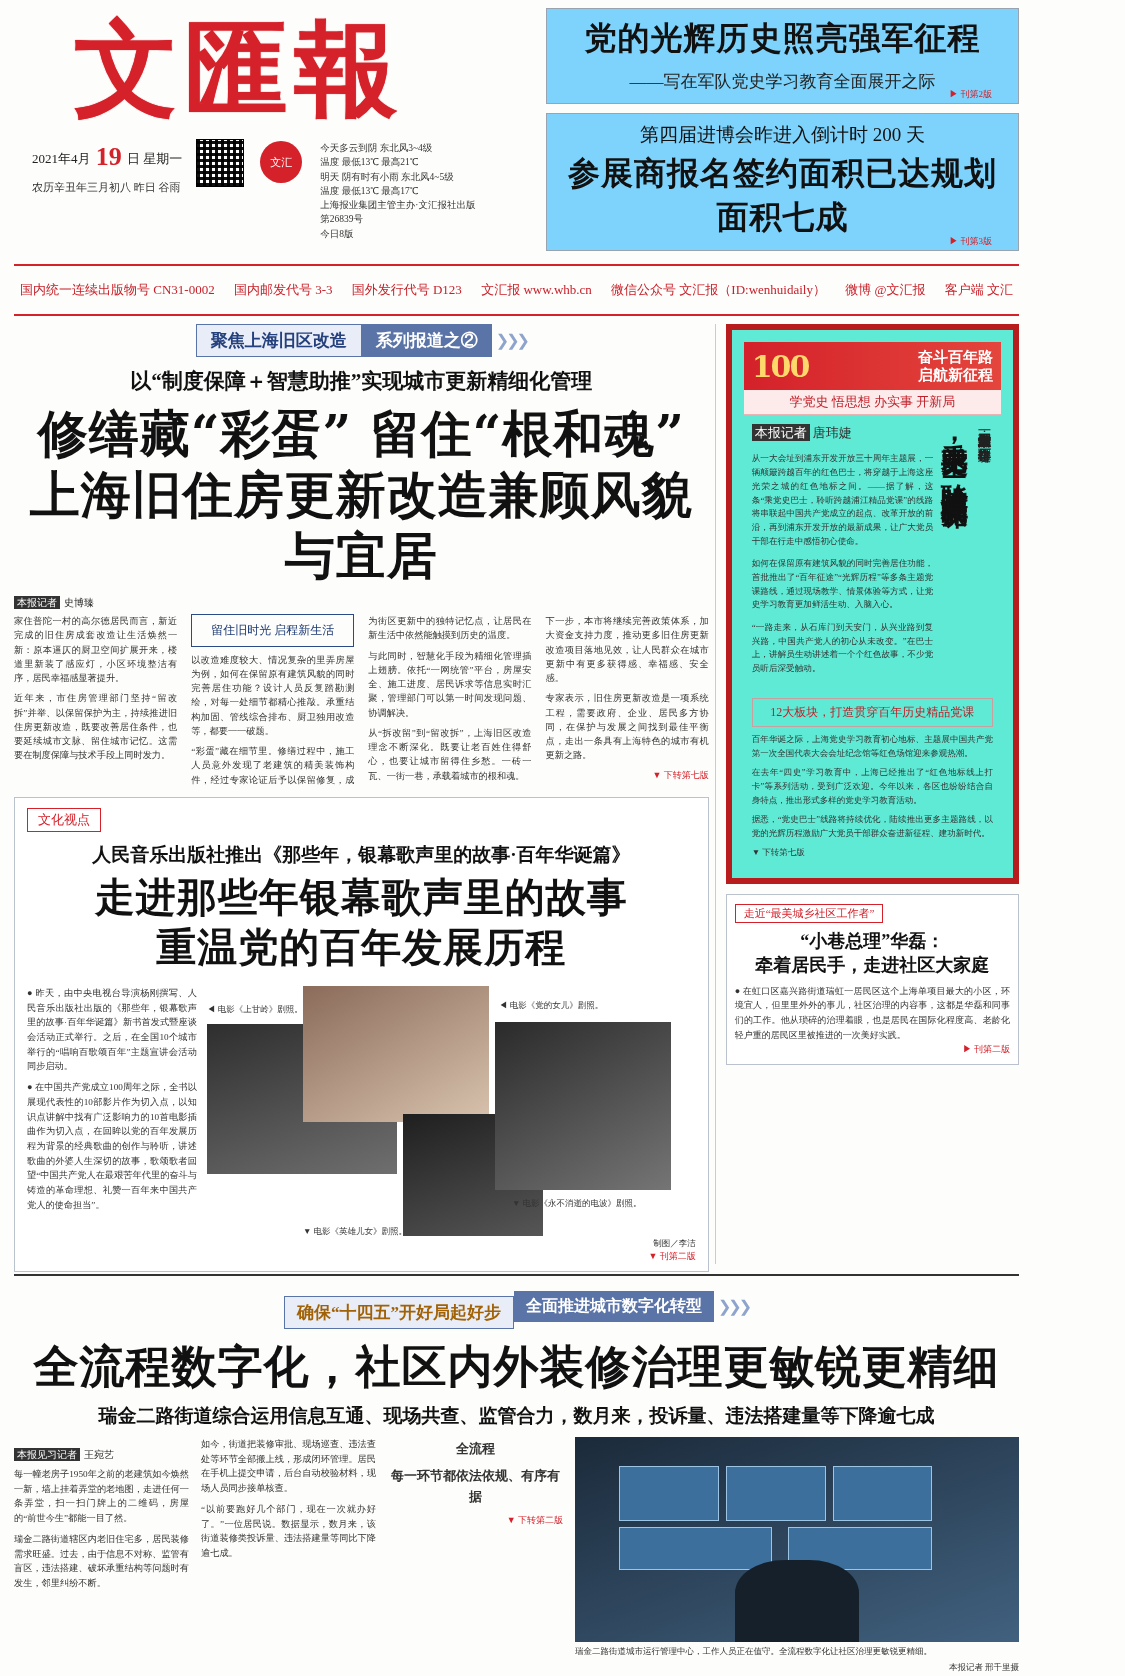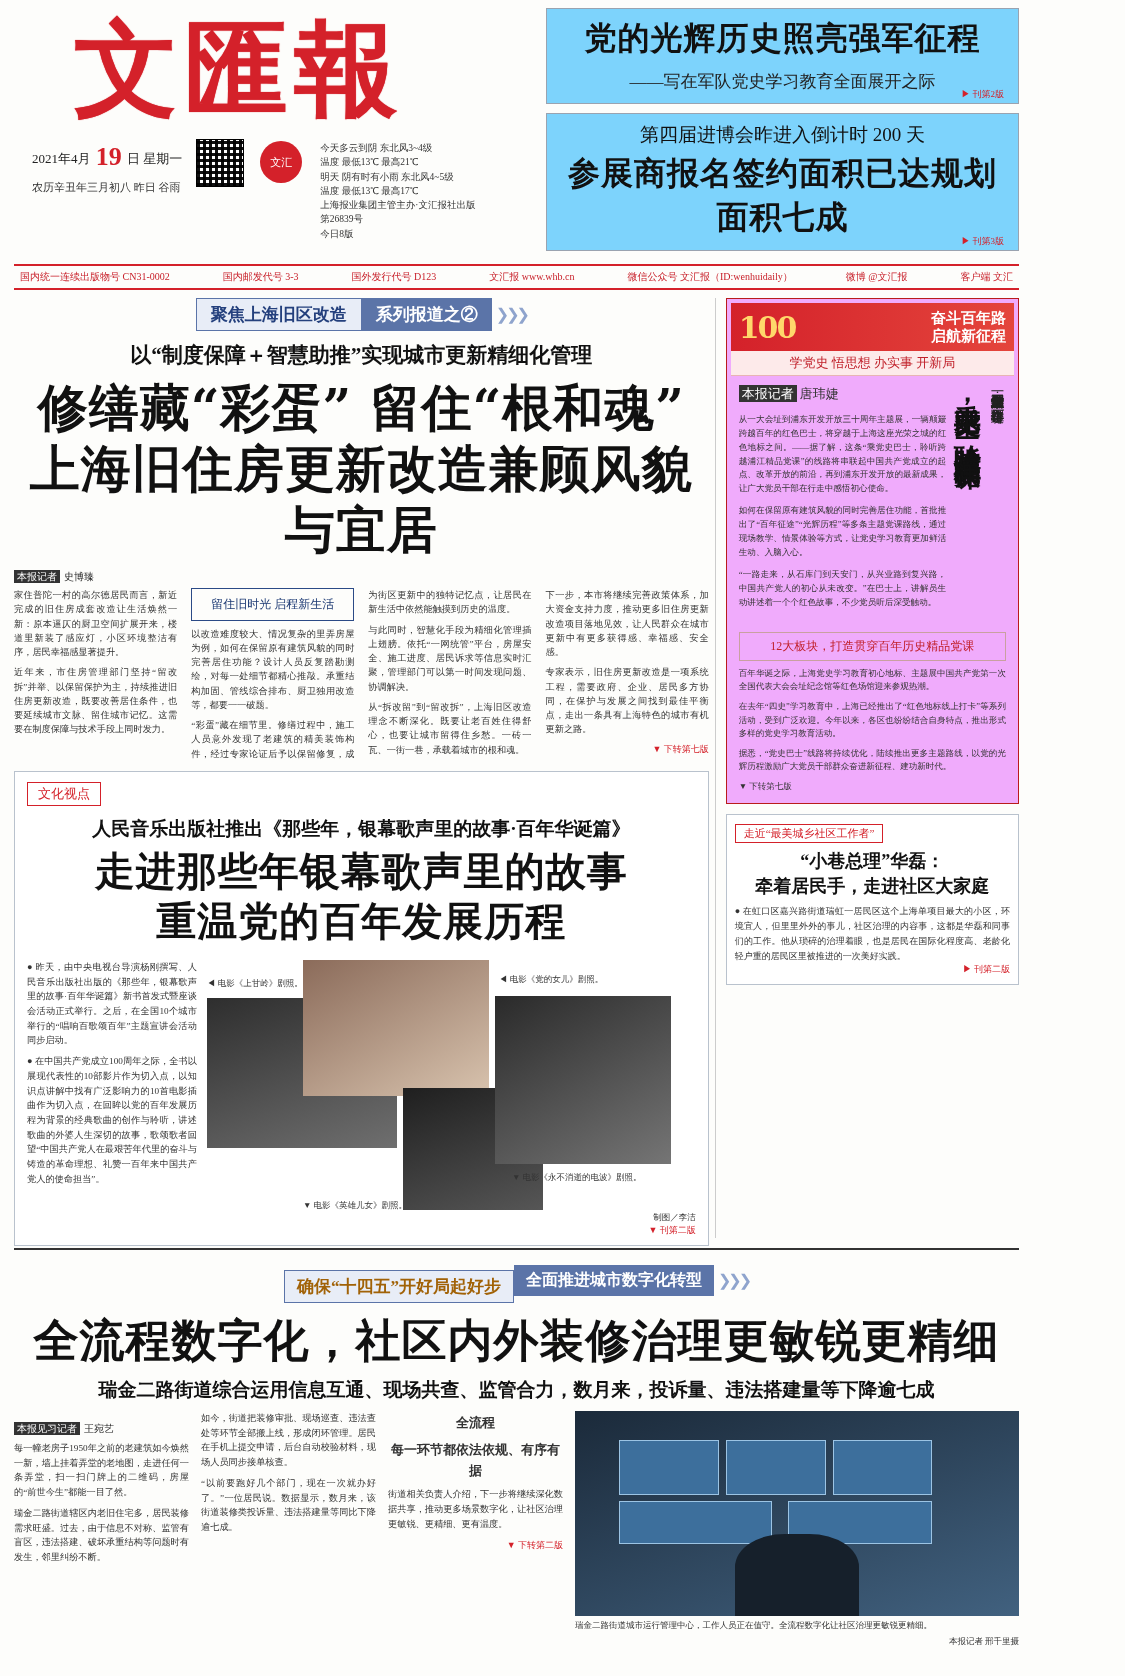--- a/index.html
+++ b/index.html
@@ -46,28 +46,28 @@
     margin-left:8px;margin-top:4px;text-align:center;line-height:1.1;
   }
   .mast-small{font-size:9.5px;color:#333;line-height:1.5;margin-left:10px;margin-top:4px;}
   .mast-small div{white-space:nowrap;}
 
   
   .mast-right{flex:1;margin-left:12px;}
   .hl-box{border:1px solid #9aa3b0;padding:8px 14px 10px;margin-bottom:9px;position:relative;background:#7dd3fc;}
   .hl-main{font-family:"DejaVu Serif",serif;font-weight:700;font-size:32px;text-align:center;letter-spacing:1px;color:#111;}
   .hl-sub{text-align:center;font-size:17px;margin-top:9px;color:#222;}
-  .hl-note{position:absolute;right:14px;bottom:2px;font-size:9px;color:#d4212a;}
+  .hl-note{position:absolute;right:26px;bottom:2px;font-size:9px;color:#d4212a;}
   .hl-small{font-size:19px;text-align:center;color:#111;margin-bottom:4px;}
 
   
   .redbar{
     border-top:2px solid #d4212a;border-bottom:2px solid #d4212a;
-    margin-top:4px;padding:4px 6px;display:flex;justify-content:space-between;
-    font-size:10px;color:#c8202a;white-space:nowrap;gap:12px;
+    margin-top:4px;padding:15px 6px;display:flex;justify-content:space-between;
+    font-size:13px;color:#c8202a;white-space:nowrap;gap:12px;
   }
 
   
   .cols{display:flex;margin-top:8px;height:940px;}
   .colL{width:765px;padding-right:6px;box-sizing:border-box;border-right:1px solid #ccc;}
   .colR{width:330px;padding-left:10px;box-sizing:border-box;}
 
   .ribbon{display:flex;align-items:center;justify-content:center;gap:0;margin-bottom:6px;}
   .rib-a{background:#e8edf7;border:1px solid #5b74a8;color:#24407d;font-size:17px;font-weight:700;padding:4px 14px;}
   .rib-b{background:#5b74a8;color:#fff;font-size:17px;font-weight:700;padding:5px 14px;}
@@ -99,21 +99,21 @@
   .photo-grid{flex:1;position:relative;height:250px;}
   .ph{position:absolute;background:#4a4a4a;overflow:hidden;}
   .ph1{left:0;top:38px;width:190px;height:150px;background:linear-gradient(160deg,#2e2e2e,#6f6f6f);}
   .ph2{left:96px;top:0;width:186px;height:136px;background:linear-gradient(150deg,#8b6b5a,#d8c3ae);}
   .ph3{left:196px;top:128px;width:140px;height:122px;background:linear-gradient(160deg,#1f1f1f,#565656);}
   .ph4{left:288px;top:36px;width:176px;height:168px;background:linear-gradient(150deg,#2a2a2a,#757575);}
   .ph-label{position:absolute;font-size:8.5px;color:#333;}
   .credit{text-align:right;font-size:8.5px;color:#333;margin-top:2px;}
 
   
-  .cpc100{border:1px solid #b91c1c;background:#f0abfc;padding:4px;}
+  .cpc100{border:6px solid #b91c1c;background:#5eead4;padding:12px;}
   .cpc-banner{
     display:flex;align-items:center;justify-content:space-between;
     background:linear-gradient(90deg,#d4212a,#e4453c);color:#fff;padding:6px 8px;
   }
   .cpc-100{font-family:"DejaVu Serif",serif;font-weight:700;font-size:30px;color:#ffd86b;letter-spacing:-2px;}
   .cpc-slogan{font-size:15px;font-weight:700;line-height:1.2;text-align:right;}
   .cpc-sub{background:#fdeaea;color:#c0202a;font-size:13px;text-align:center;padding:3px 0;border-bottom:1px solid #e8b4b4;}
   .cpc-inner{display:flex;padding:8px;}
   .cpc-left{flex:1;font-size:8.6px;line-height:1.6;color:#333;text-align:justify;}
   .cpc-left .hd{font-size:13px;margin-bottom:4px;}
@@ -324,21 +324,20 @@
         <p>每一幢老房子1950年之前的老建筑如今焕然一新，墙上挂着弄堂的老地图，走进任何一条弄堂，扫一扫门牌上的二维码，房屋的“前世今生”都能一目了然。</p>
         <p>瑞金二路街道辖区内老旧住宅多，居民装修需求旺盛。过去，由于信息不对称、监管有盲区，违法搭建、破坏承重结构等问题时有发生，邻里纠纷不断。</p>
       </div>
       <div class="b-col">
         <p>如今，街道把装修审批、现场巡查、违法查处等环节全部搬上线，形成闭环管理。居民在手机上提交申请，后台自动校验材料，现场人员同步接单核查。</p>
         <p>“以前要跑好几个部门，现在一次就办好了。”一位居民说。数据显示，数月来，该街道装修类投诉量、违法搭建量等同比下降逾七成。</p>
       </div>
       <div class="b-col">
         <div class="b-sec">全流程</div>
         <div class="b-sec">每一环节都依法依规、有序有据</div>
-        <p>街道相关负责人介绍，下一步将继续深化数据共享，推动更多场景数字化，让社区治理更敏锐、更精细、更有温度。</p>
         <div class="endmark">▼ 下转第二版</div>
       </div>
       <div style="flex:1;">
         <div class="b-photo">
           <div class="scr" style="left:10%;top:14%;width:22%;height:26%;"></div>
           <div class="scr" style="left:34%;top:14%;width:22%;height:26%;"></div>
           <div class="scr" style="left:58%;top:14%;width:22%;height:26%;"></div>
           <div class="scr" style="left:10%;top:44%;width:34%;height:20%;"></div>
           <div class="scr" style="left:48%;top:44%;width:32%;height:20%;"></div>
           <div class="person"></div>

